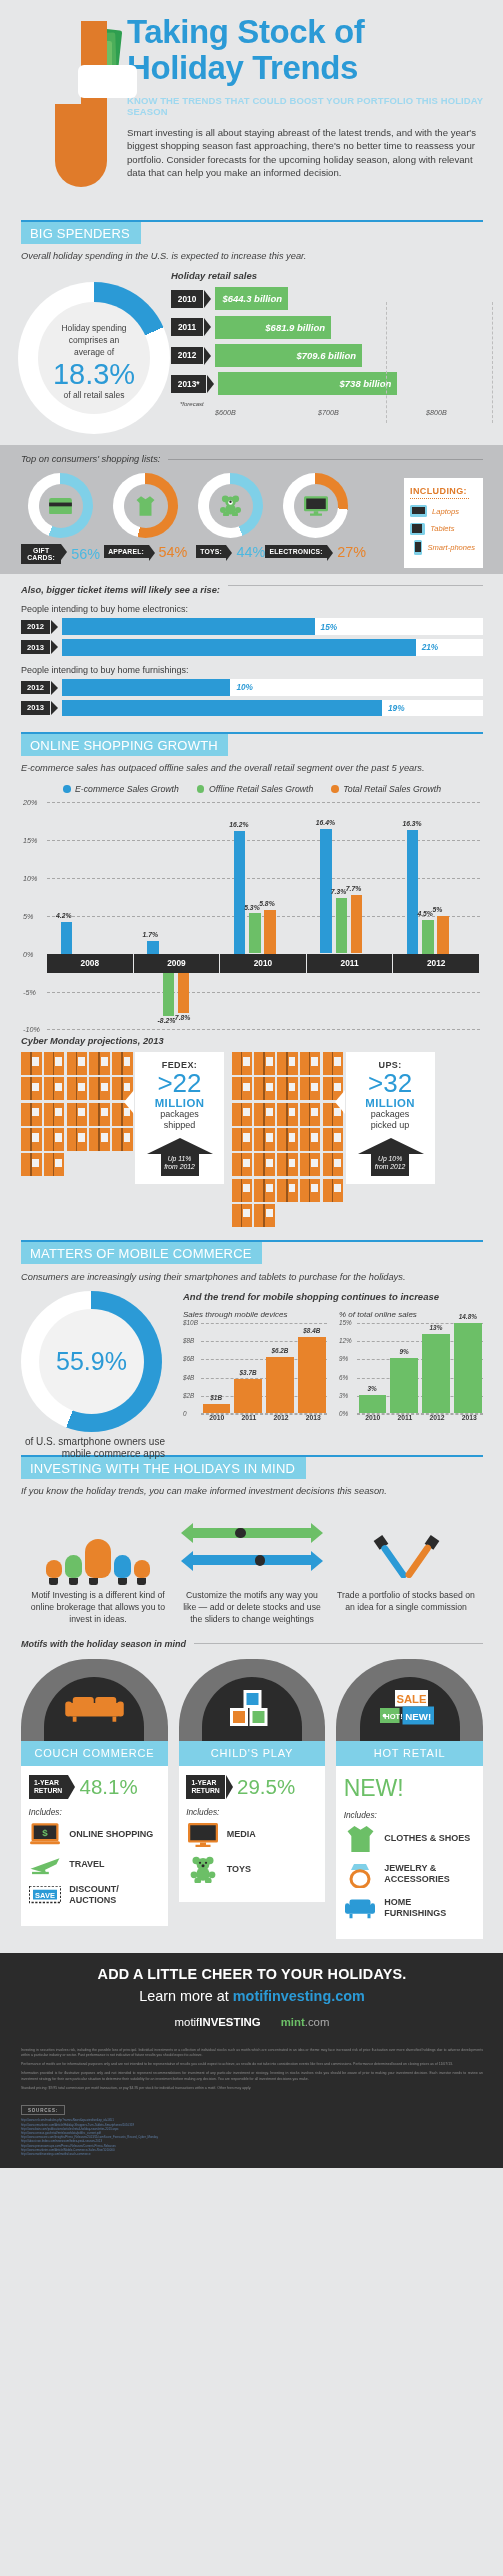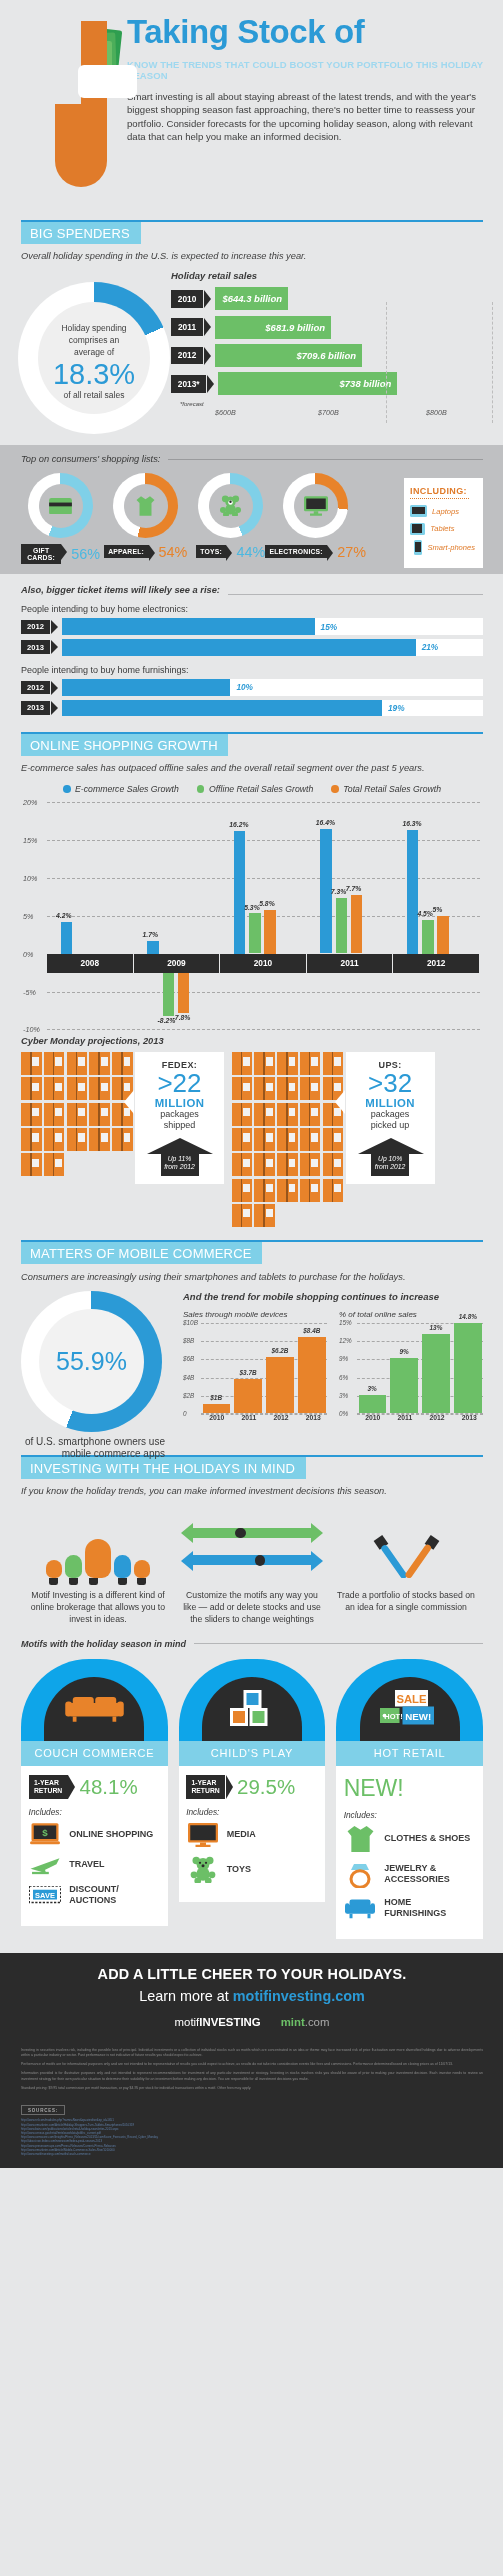--- a/index.html
+++ b/index.html
@@ -112,21 +112,21 @@
   .incrow span { color: #e07b2a; font-size: 7.6px; font-style: italic; line-height: 9px; }
   .ic-laptop { width: 16.7px; height: 12px; background:#7fd0e8; border-radius:1.5px; position:relative; }
   .ic-laptop:before { content:""; position:absolute; left:1.5px; top:1.5px; width:13.6px; height:7.6px; background:#2b2b2b;}
   .ic-tablet { width: 15px; height: 12px; background:#7fd0e8; border-radius:1.5px; position:relative; }
   .ic-tablet:before { content:""; position:absolute; left:1.5px; top:1.5px; width:10.6px; height:9px; background:#2b2b2b;}
   .ic-phone { width: 8.3px; height: 15px; background:#7fd0e8; border-radius:1.5px; position:relative; margin-left:3.8px;}
   .ic-phone:before { content:""; position:absolute; left:1.1px; top:1.9px; width:6px; height:10px; background:#2b2b2b;}
 
   
   .ticket { padding: 10.6px 21px 12px 21px; }
-  .ticket .hl { display:flex; align-items:flex-end; font-style: italic; font-weight: bold; font-size: 9.3px; }
+  .ticket .hl { display:flex; align-items:flex-start; font-style: italic; font-weight: bold; font-size: 9.3px; }
   .ticket .hl .rule { flex: 1; height: 0.8px; background: #b5b6b8; margin-left: 7.6px; }
   .ticket h4 { font-size: 9px; font-weight: normal; margin: 9px 0 4.5px 0; }
   .bbar-row { display:flex; align-items:center; height: 16.7px; margin-bottom: 3.8px; }
   .bbar-track { flex:1; height: 16.7px; background: #fff; margin-left: 12px; display:flex; align-items:center; }
   .bbar-fill { height: 16.7px; background: #2b9ad6; }
   .bbar-val { font-size: 8.3px; font-style: italic; font-weight: bold; color: #2b9ad6; margin-left: 6px; }
   .tag.sm { font-size: 7.6px; padding: 2.3px 6px; min-width: 29px; }
   .tag.sm:after { border-top-width: 7.6px; border-bottom-width: 7.6px; }
 
   
@@ -209,21 +209,21 @@
   .ar-right { position:absolute; right:0; top: 0; width:0; height:0;
       border-top: 10px solid transparent; border-bottom: 10px solid transparent; }
   .ar-knob { position:absolute; width: 10.6px; height: 10.6px; border-radius: 50%; background:#2b2b2b; top: 4.5px; }
 
   
   .motifs { padding: 4.5px 21px 13.6px 21px; }
   .motifs .hl { display:flex; align-items:center; font-style: italic; font-weight:bold; font-size: 9px; }
   .motifs .hl .rule { flex:1; height:0.8px; background:#b5b6b8; margin-left: 7.6px; }
   .cards { display:flex; gap: 10.6px; margin-top: 10.6px; }
   .card { flex:1; position: relative; }
-  .card-dome { height: 82px; background: #0ea5e9; border-radius: 68px 68px 0 0;
+  .card-dome { height: 82px; background: #737373; border-radius: 68px 68px 0 0;
       display:flex; align-items:flex-end; justify-content:center; position: relative; }
   .dome-inner { width: 100px; height: 64px; background: #2b2b2b; border-radius: 53px 53px 0 0;
       display:flex; align-items:center; justify-content:center; }
   .card-band { background: #7fd0e8; color:#fff; text-align:center; font-size: 11px;
       letter-spacing: 0.8px; padding: 6px 0 6.8px 0; }
   .card-body { background:#fff; padding: 9px 7.6px 10.6px 7.6px; }
   .ret-row { display:flex; align-items:center; }
   .ret-tag { position:relative; background:#2b2b2b; color:#fff; font-size: 6.8px; font-weight:bold;
       line-height: 8.3px; padding: 3.8px 5.3px; }
   .ret-tag:after { content:""; position:absolute; right:-7.6px; top:0; width:0; height:0;
@@ -263,20 +263,21 @@
       <div class="bill b2"></div>
       <div class="bill b3">
         <div class="bill-circ">$</div>
       </div>
       <div class="stock-body"></div>
       <div class="stock-leg"></div>
       <div class="stock-cuff"></div>
     </div>
     <h1 class="title">
       <span>Taking Stock of</span><br>
+      <span>Holiday Trends</span>
     </h1>
     <div class="subtitle">KNOW THE TRENDS THAT COULD BOOST YOUR PORTFOLIO THIS HOLIDAY SEASON</div>
     <div class="intro">Smart investing is all about staying abreast of the latest trends, and with the year's biggest shopping season fast approaching, there's no better time to reassess your portfolio. Consider forecasts for the upcoming holiday season, along with relevant data that can help you make an informed decision.</div>
   </div>
 
   <div class="section-bar">
     <div class="section-title">BIG SPENDERS</div>
   </div>
   <div class="lede">Overall holiday spending in the U.S. is expected to increase this year.</div>
 

